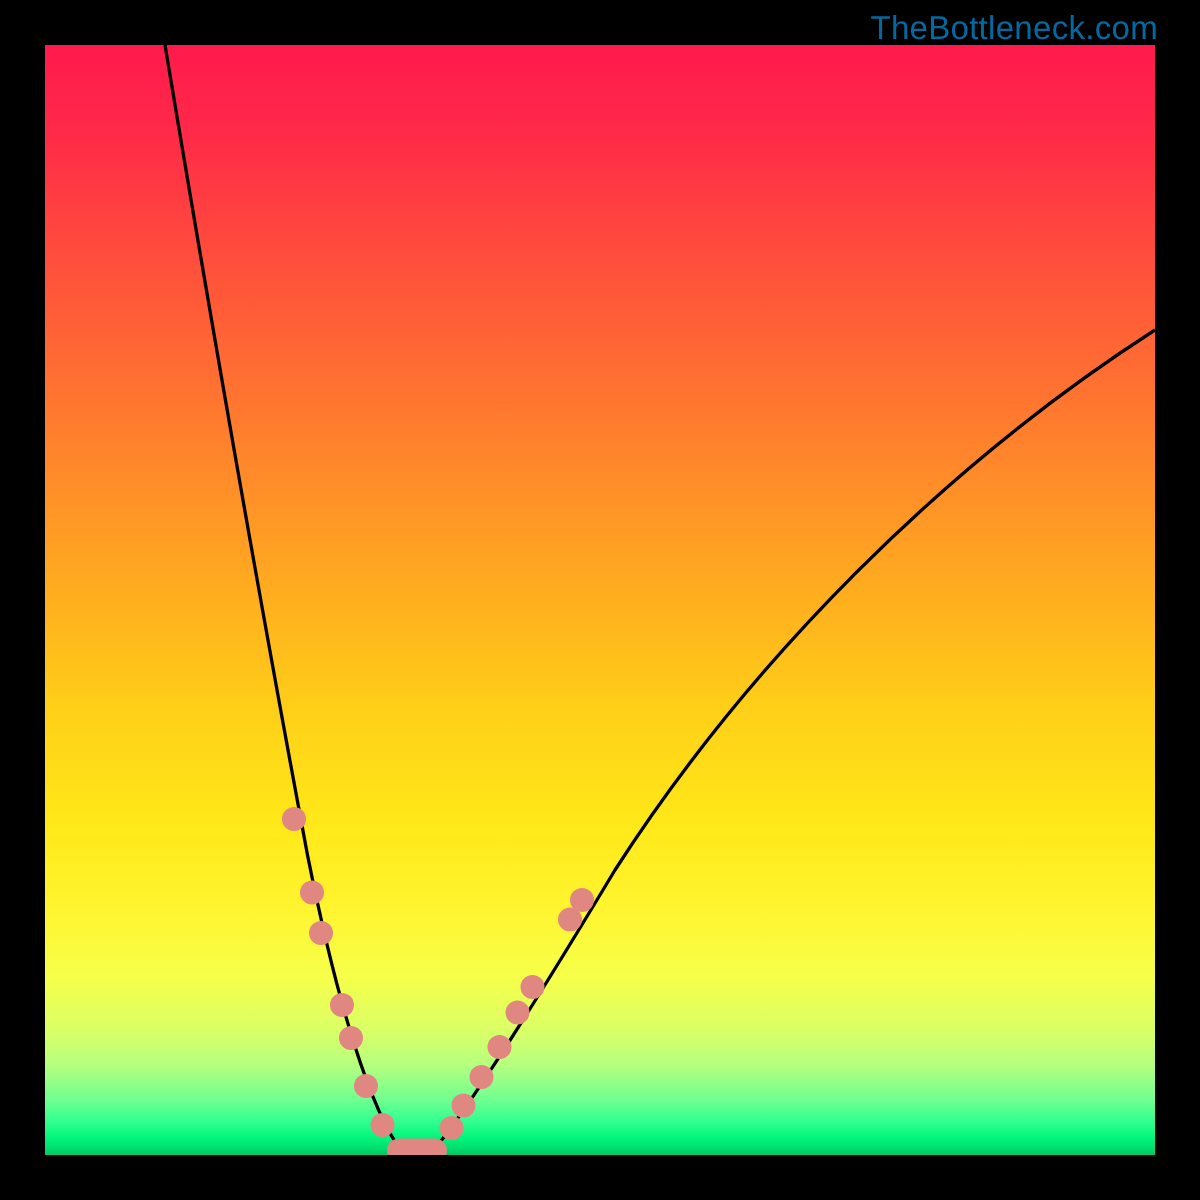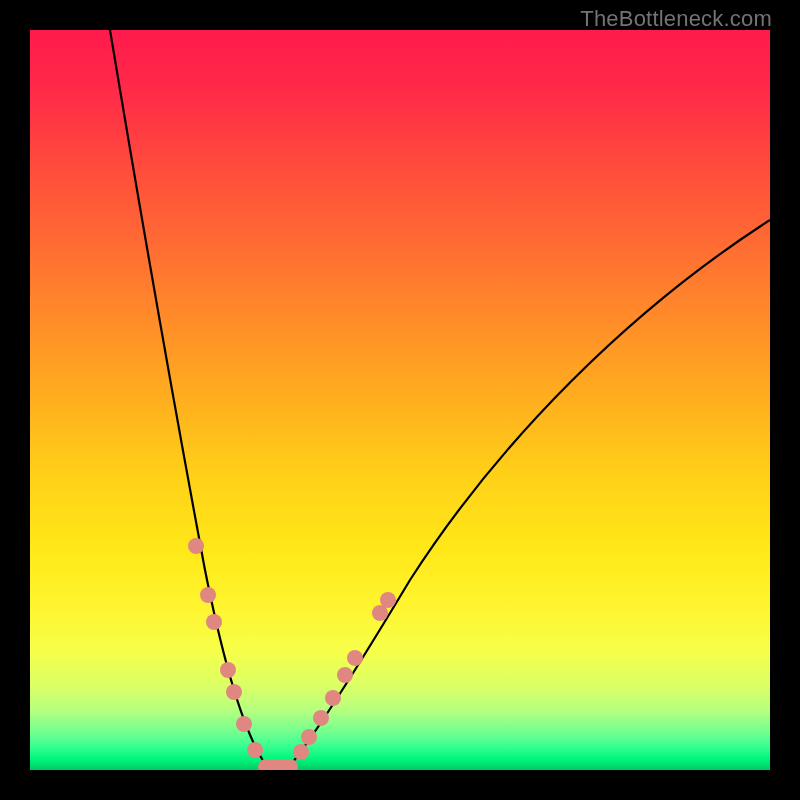--- a/index.html
+++ b/index.html
@@ -41,21 +41,21 @@
       #00c868 100%
     );
   }
   .watermark {
     position: absolute;
     top: 6px;
     right: 28px;
     font-family: Arial, Helvetica, sans-serif;
     font-size: 22px;
     font-weight: 500;
-    color: #737373;
+    color: #0369a1;
     letter-spacing: 0.2px;
   }
   svg.curves {
     position: absolute;
     left: 0;
     top: 0;
     width: 740px;
     height: 740px;
   }
   .curve {

